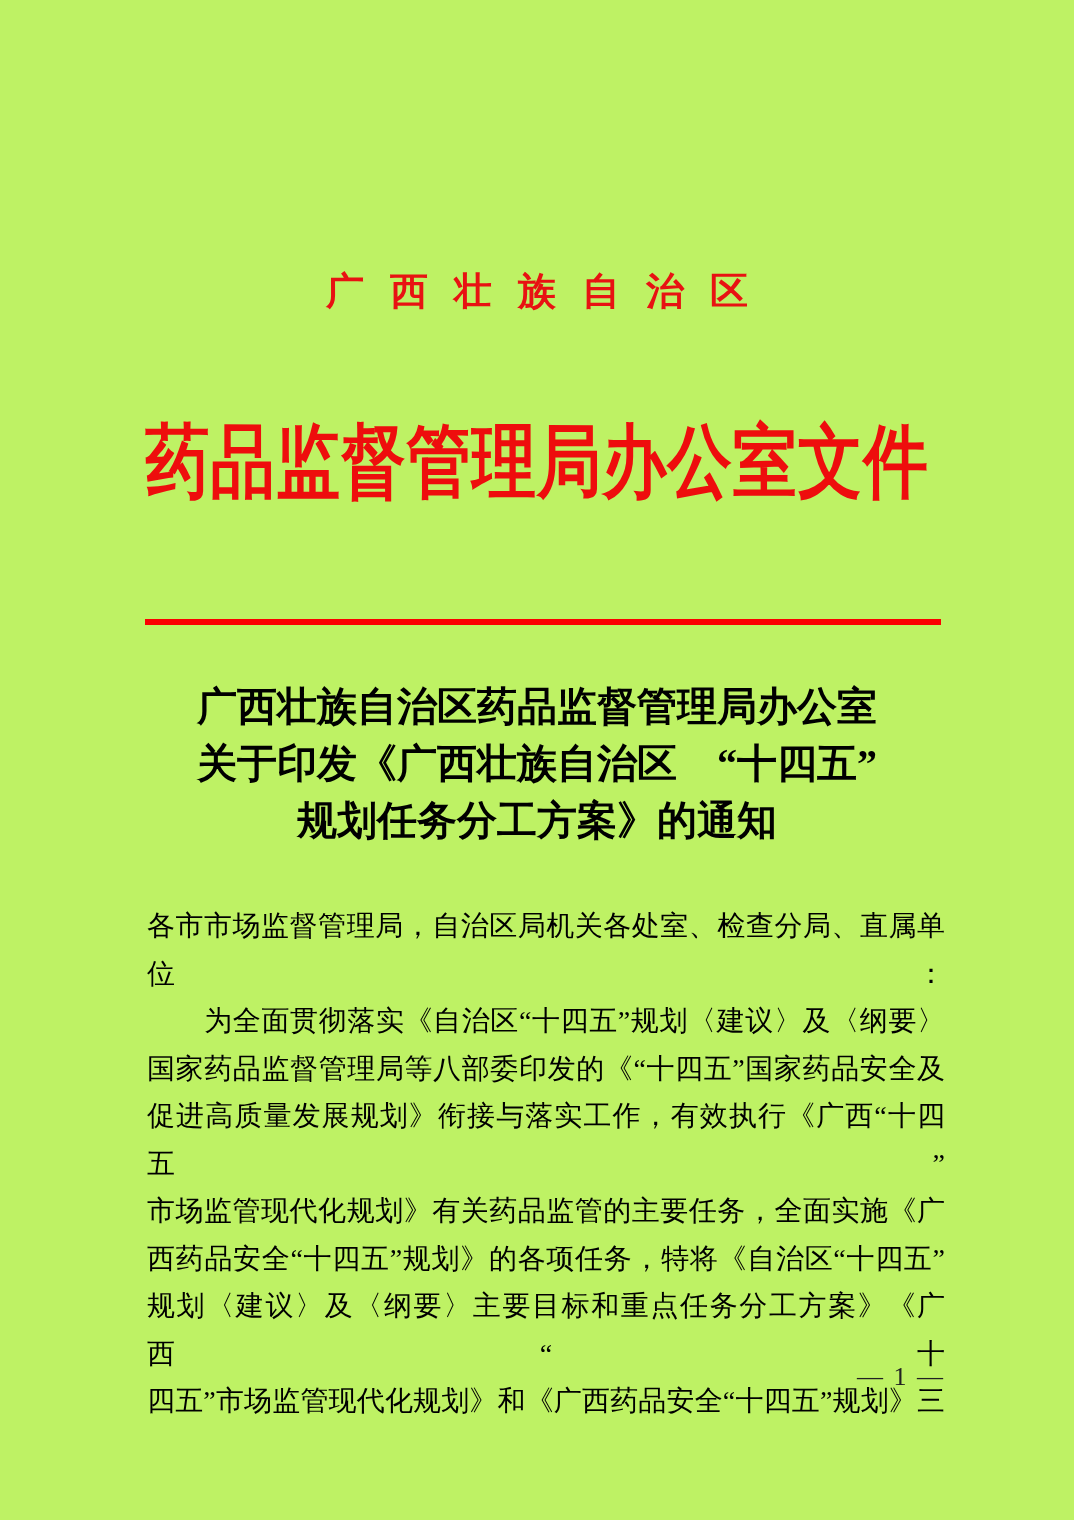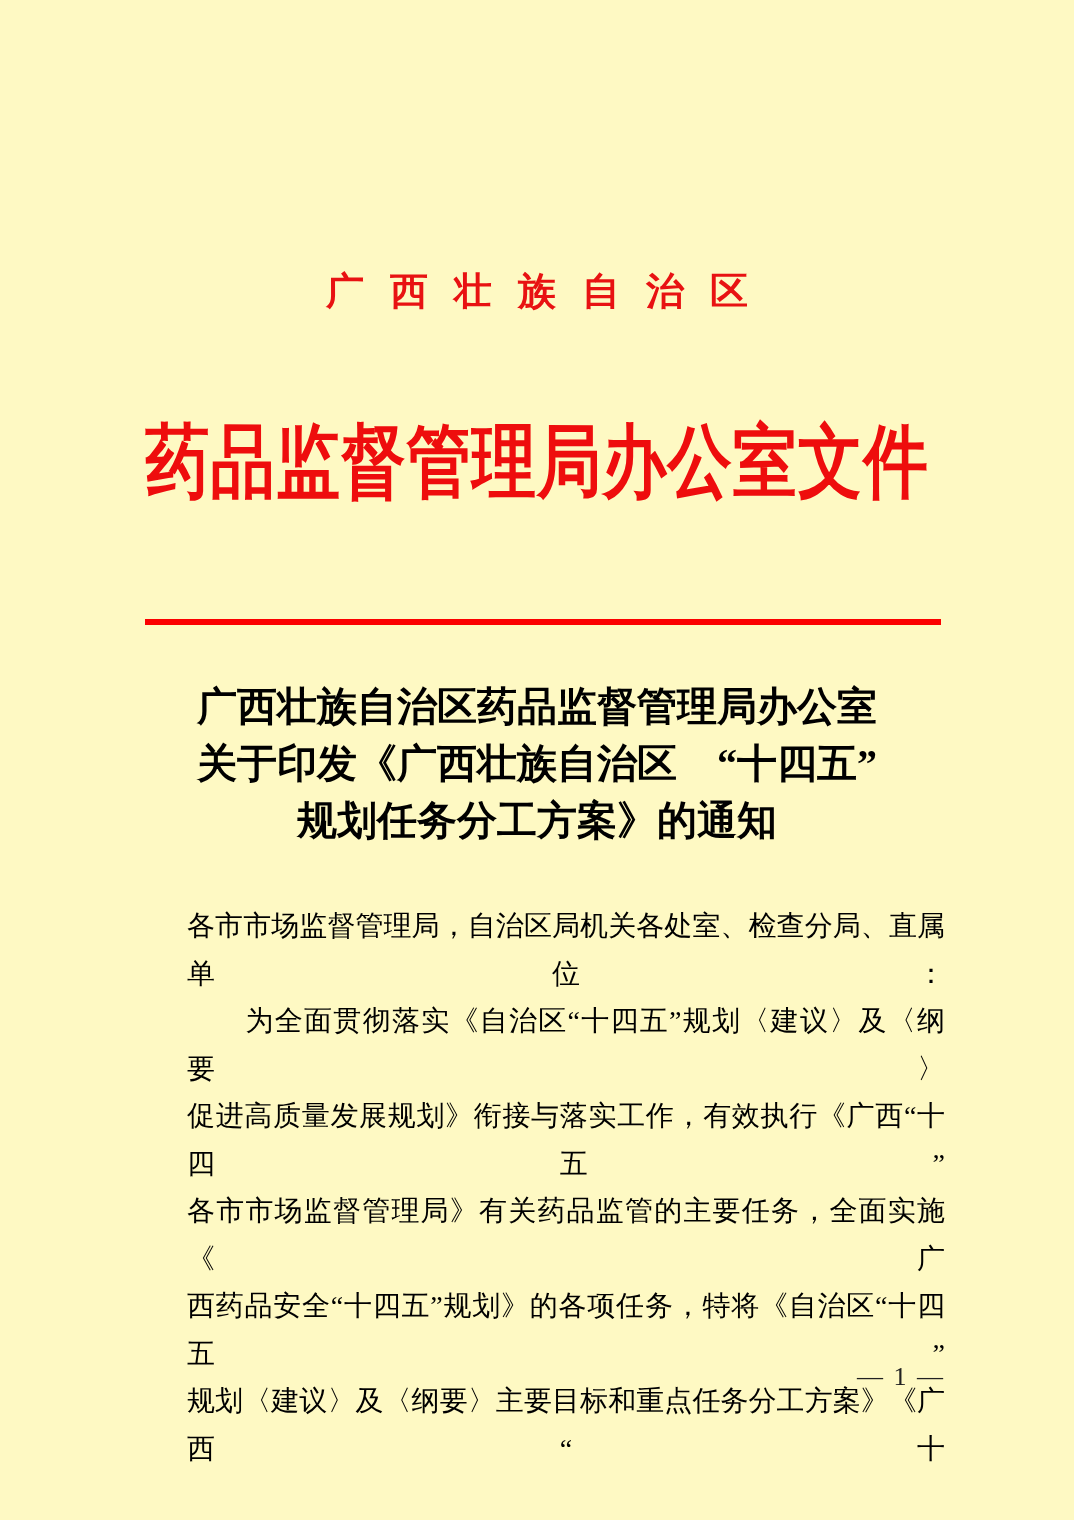--- a/index.html
+++ b/index.html
@@ -2,21 +2,21 @@
 <html><head>
 <meta charset="utf-8">
 <style>
   * { margin: 0; padding: 0; box-sizing: border-box; }
   html, body { background: #ffffff; }
   .page {
     position: relative;
     width: 1074px;
     height: 1520px;
     margin: 0 auto;
-    background: #fef9c3;
+    background: #bef264;
     font-family: "Liberation Serif", "DejaVu Serif", serif;
     color: #000000;
     overflow: hidden;
   }
   .org-header {
     position: absolute;
     top: 266px;
     left: 0;
     width: 100%;
     text-align: center;
@@ -78,21 +78,20 @@
     left: 147px;
     width: 798px;
     font-size: 28px;
     line-height: 47.5px;
     color: #000000;
   }
   .body-line {
     text-align: justify;
     text-align-last: justify;
     white-space: pre-wrap;
-    margin-left: 40px;
   }
   .page-number {
     position: absolute;
     top: 1362px;
     right: 129px;
     font-size: 26px;
     color: #222222;
     letter-spacing: 2px;
     white-space: nowrap;
   }
@@ -111,21 +110,23 @@
 
   <div class="notice-title">
     <div>广西壮族自治区药品监督管理局办公室</div>
     <div>关于印发《广西壮族自治区　“十四五”</div>
     <div>规划任务分工方案》的通知</div>
   </div>
 
   <div class="body-block">
     <div class="body-line">各市市场监督管理局，自治区局机关各处室、检查分局、直属单位：</div>
     <div class="body-line">　　为全面贯彻落实《自治区“十四五”规划〈建议〉及〈纲要〉</div>
+    <div class="body-line">国家药品监督管理局等八部委印发的《“十四五”国家药品安全及</div>
     <div class="body-line">促进高质量发展规划》衔接与落实工作，有效执行《广西“十四五”</div>
-    <div class="body-line">各市市场监督管理局》有关药品监管的主要任务，全面实施《广</div>
+    <div class="body-line">市场监管现代化规划》有关药品监管的主要任务，全面实施《广</div>
     <div class="body-line">西药品安全“十四五”规划》的各项任务，特将《自治区“十四五”</div>
     <div class="body-line">规划〈建议〉及〈纲要〉主要目标和重点任务分工方案》《广西“十</div>
+    <div class="body-line">四五”市场监管现代化规划》和《广西药品安全“十四五”规划》三</div>
   </div>
 
   <div class="page-number">— 1 —</div>
 
 </div>
 
 </body></html>

